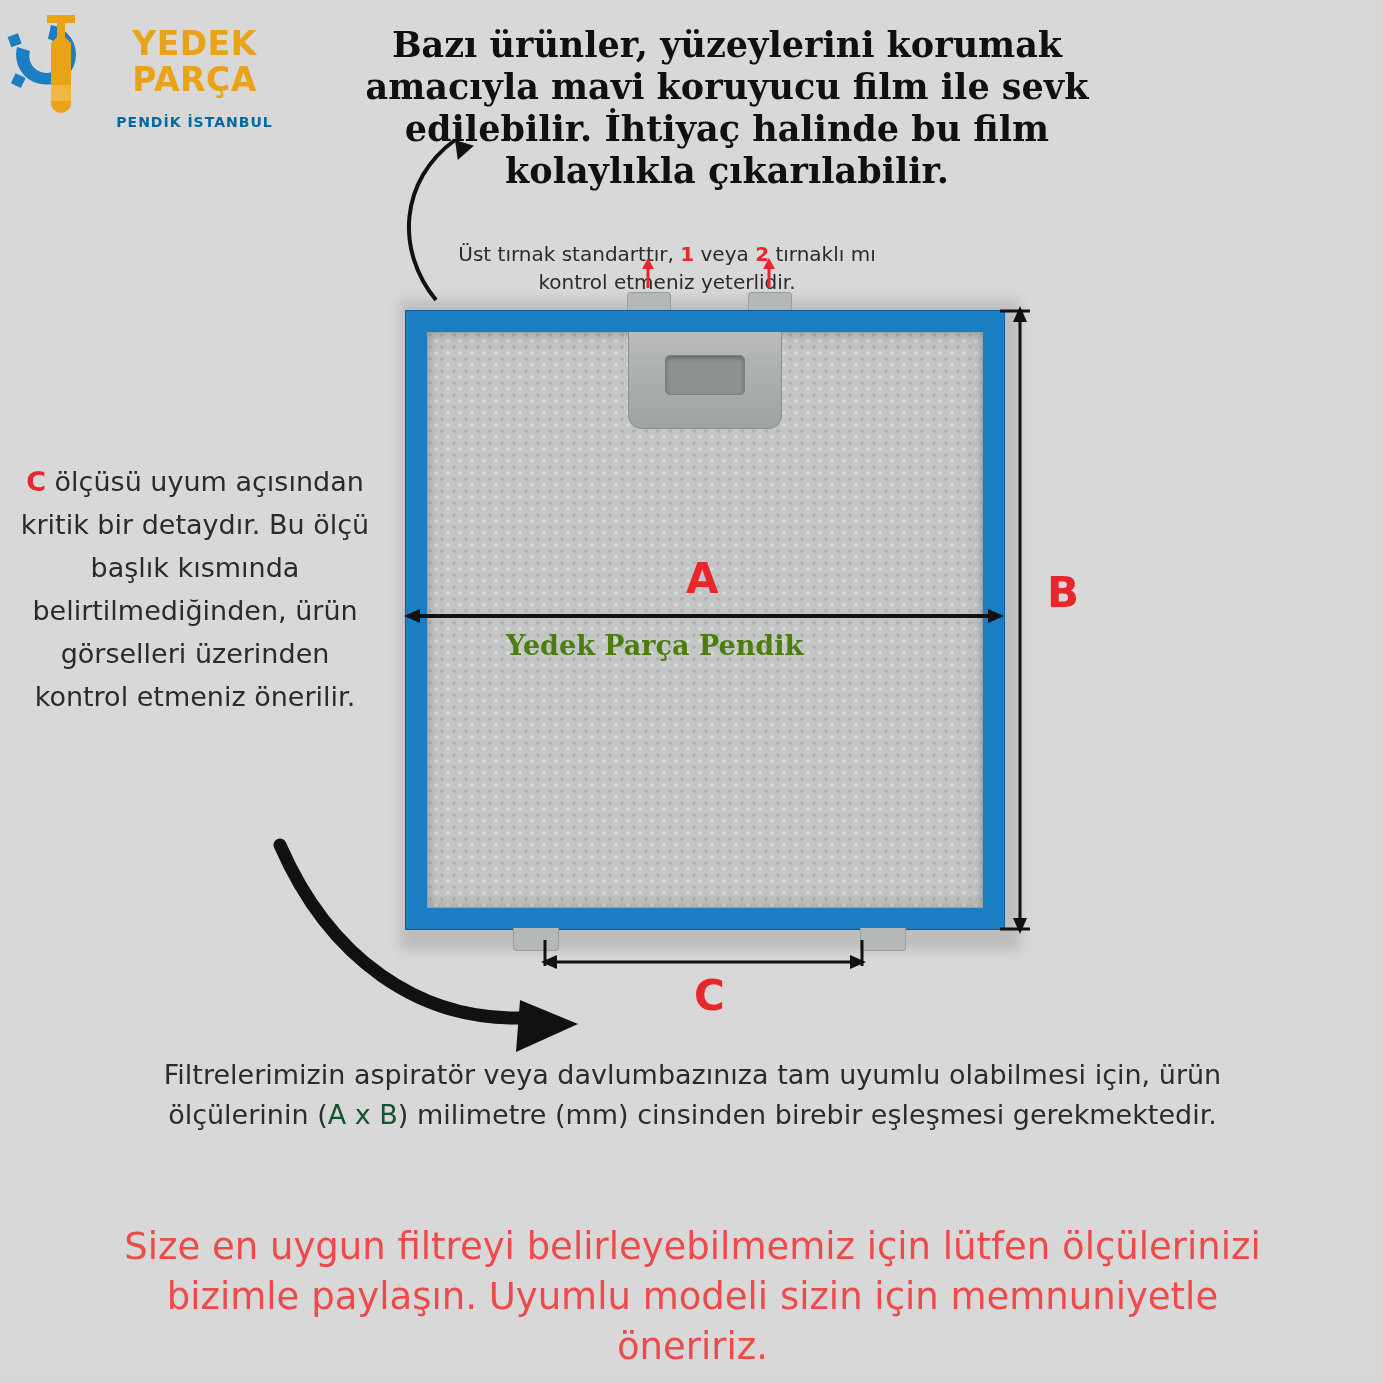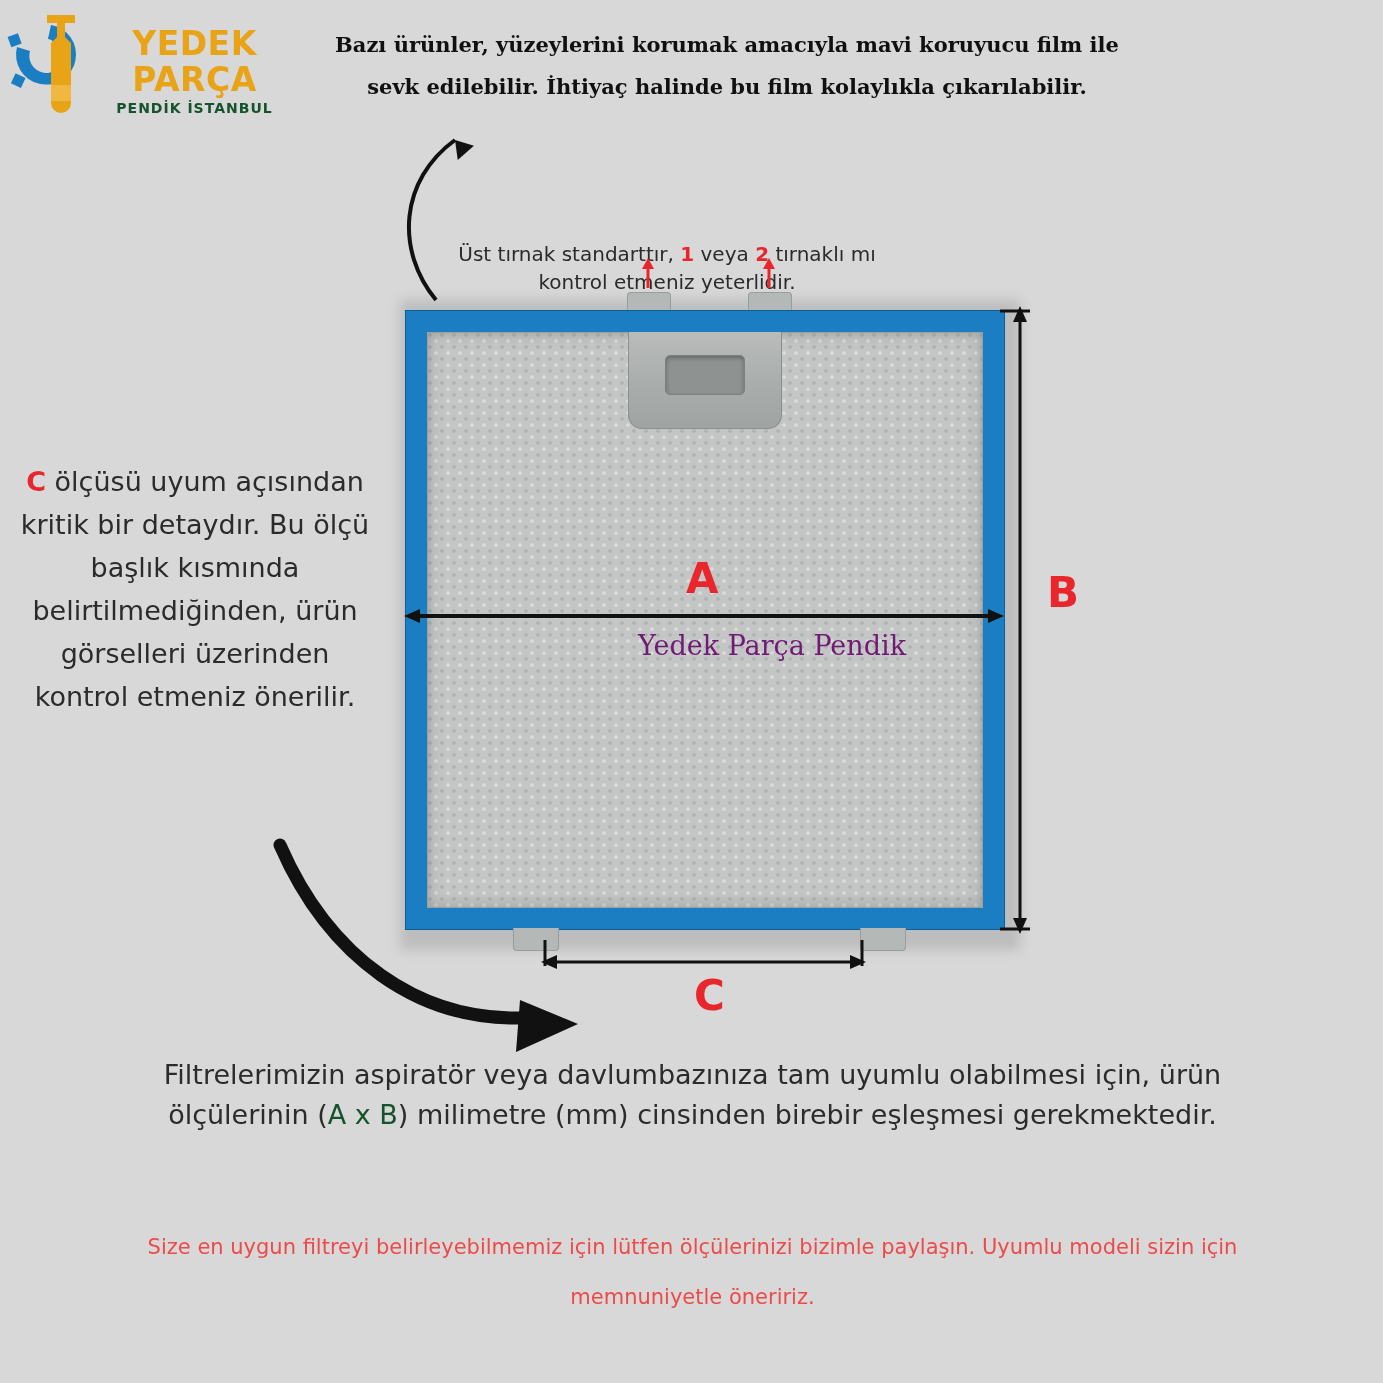--- a/index.html
+++ b/index.html
@@ -48,35 +48,35 @@
     font-weight: bold;
     font-size: 33px;
     line-height: 36px;
     color: #e8a317;
     letter-spacing: 0.5px;
   }
   .logo-sub {
     font-family: "DejaVu Sans", sans-serif;
     font-weight: bold;
     font-size: 14px;
-    color: #14532d;
+    color: #0369a1;
     letter-spacing: 1px;
-    margin-top: 2px;
+    margin-top: 16px;
   }
 
   
   .headline {
     position: absolute;
     left: 322px;
     top: 24px;
     width: 810px;
     text-align: center;
     font-family: "DejaVu Serif", serif;
     font-weight: bold;
-    font-size: 21px;
+    font-size: 35px;
     line-height: 42px;
     color: #101010;
   }
 
   
   .tabnote {
     position: absolute;
     left: 452px;
     top: 208px;
     width: 430px;
@@ -193,25 +193,25 @@
   }
   .meas-A { left: 686px; top: 558px; }
   .meas-B { left: 1047px; top: 572px; }
   .meas-C { left: 694px; top: 975px; }
 
   .watermark {
     position: absolute;
     left: 506px;
     top: 630px;
     width: 400px;
-    text-align: right;
+    text-align: left;
     font-family: "DejaVu Serif", serif;
-    font-weight: normal;
+    font-weight: bold;
     font-size: 27px;
-    color: #701a75;
+    color: #4d7c0f;
   }
 
   
   .left-text {
     position: absolute;
     left: 20px;
     top: 460px;
     width: 350px;
     text-align: center;
     font-family: "DejaVu Sans", sans-serif;
@@ -235,21 +235,21 @@
   }
   .bottom-text .hl { color: #14532d; }
 
   .cta-text {
     position: absolute;
     left: 120px;
     top: 1222px;
     width: 1145px;
     text-align: center;
     font-family: "DejaVu Sans", sans-serif;
-    font-size: 21px;
+    font-size: 37px;
     line-height: 50px;
     color: #ef4a4a;
   }
 
   svg.overlay {
     position: absolute;
     left: 0; top: 0;
     width: 1383px;
     height: 1383px;
     pointer-events: none;

